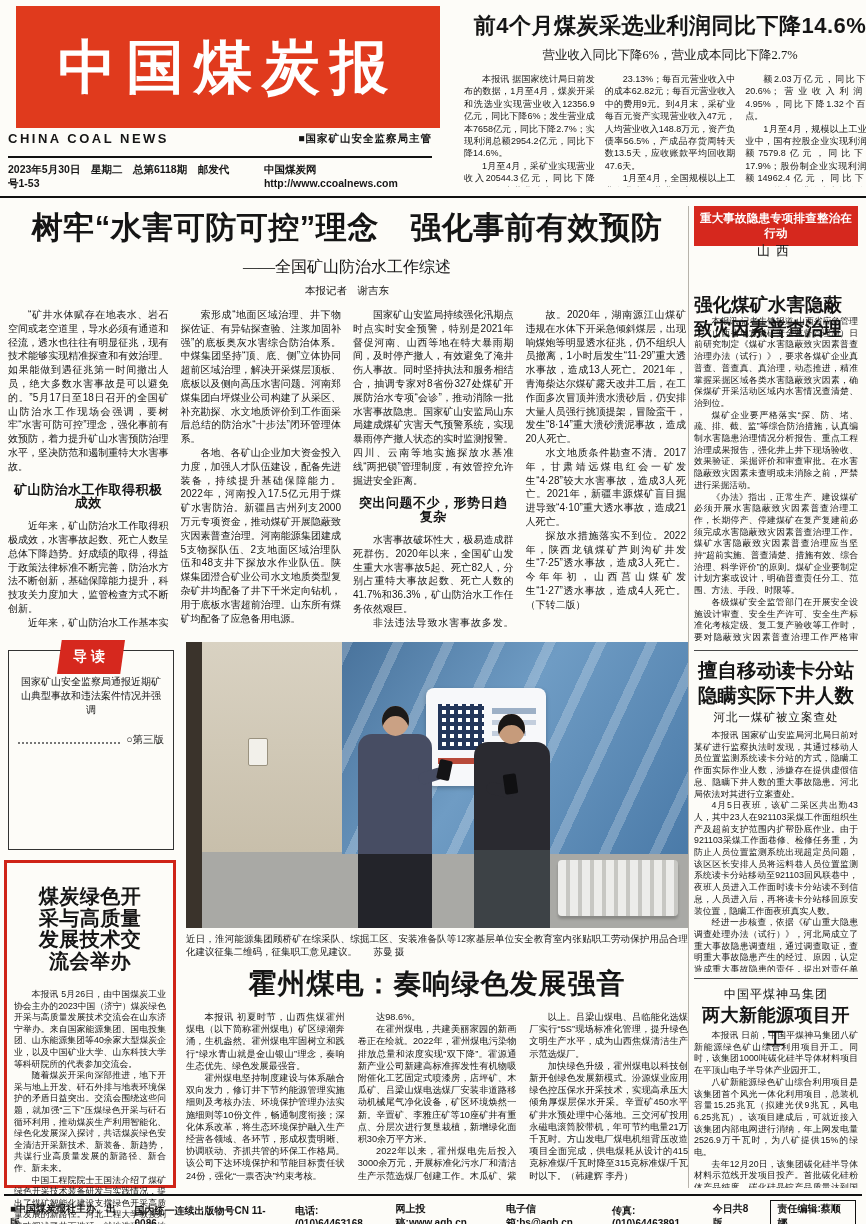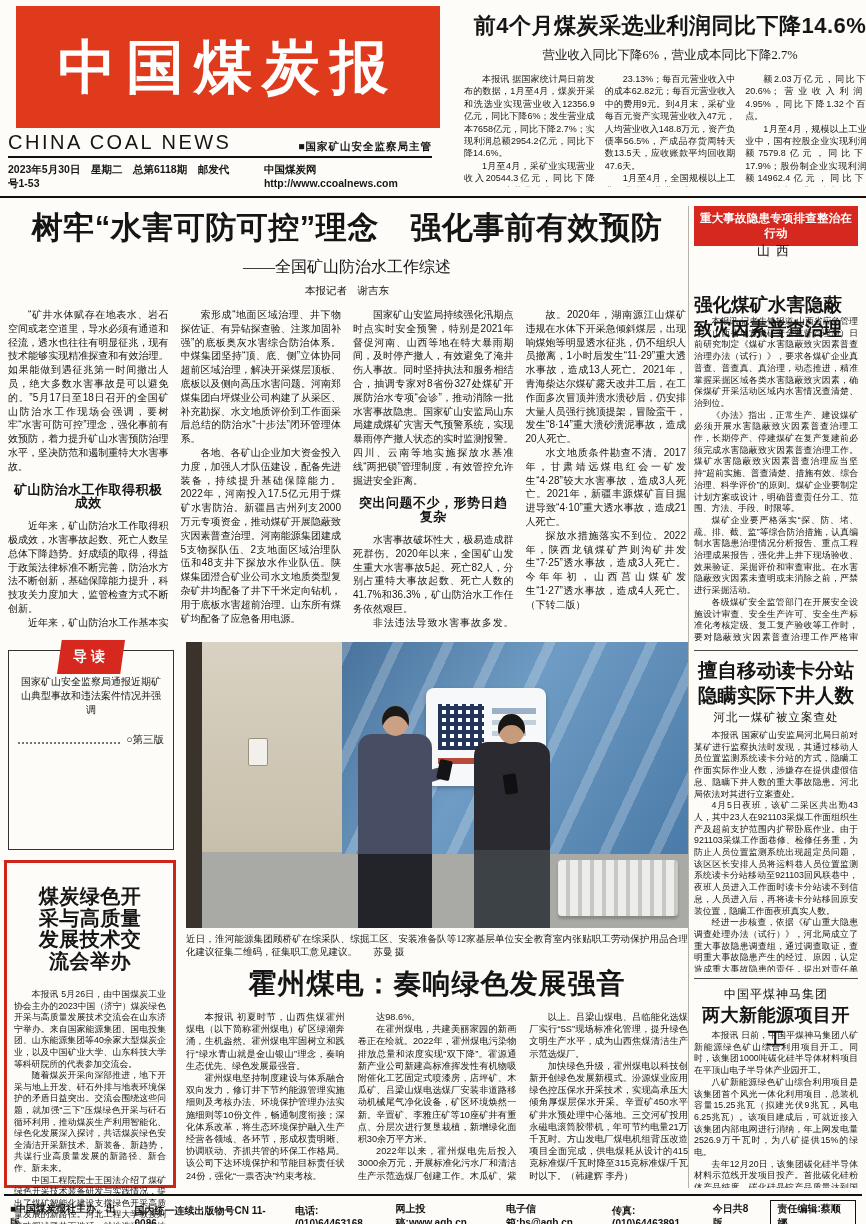--- a/index.html
+++ b/index.html
@@ -8,21 +8,21 @@
   .abs{position:absolute;}
   .serif{font-family:"Liberation Serif",serif;}
   .just{text-align:justify;}
   p{margin:0;text-indent:2em;}
 
   
   .mast-red{left:16px;top:6px;width:424px;height:122px;background:#e03a1d;}
   .mast-red span{display:block;text-align:center;color:#fff;font-family:"DejaVu Serif",serif;
         font-weight:bold;font-size:58px;line-height:122px;letter-spacing:10px;}
   .mast-row1{left:8px;top:131px;width:424px;display:flex;justify-content:space-between;align-items:flex-end;}
-  .mast-eng{font-weight:normal;font-size:20px;letter-spacing:2.5px;}
+  .mast-eng{font-weight:bold;font-size:13px;letter-spacing:2.5px;}
   .mast-sup{font-weight:bold;font-size:10.5px;letter-spacing:1px;}
   .mast-rule{left:8px;top:156px;width:424px;height:2px;background:#111;}
   .mast-row2{left:8px;top:163px;width:424px;display:flex;justify-content:space-between;font-size:10.5px;font-weight:bold;gap:28px;}
   .main-divider{left:0;top:196px;width:866px;height:2px;background:#111;}
 
   
   .top-art{left:464px;top:8px;width:412px;}
   .top-art h1{margin:4px 0 0;font-size:22px;line-height:28px;text-align:center;letter-spacing:0.5px;}
   .top-art .sub{margin:7px 0 9px;font-size:12.5px;text-align:center;}
   .cols3{display:flex;gap:10px;height:114px;overflow:hidden;}
@@ -192,22 +192,22 @@
   </section>
 
   <div class="abs vrule"></div>
 
   <aside class="abs aside">
     <div class="banner">重大事故隐患专项排查整治在行动</div>
     <div class="sx-kicker serif">山西</div>
     <div class="sx-title">强化煤矿水害隐蔽致灾因素普查治理</div>
     <div class="sx-body just">
         <p>本报讯 记者牛锋报道 山西省应急管理厅（山西省地方煤矿安全监督管理局）日前研究制定《煤矿水害隐蔽致灾因素普查治理办法（试行）》，要求各煤矿企业真普查、普查真、真治理，动态推进，精准掌握采掘区域各类水害隐蔽致灾因素，确保煤矿开采活动区域内水害情况查清楚、治到位。</p>
+        <p>煤矿企业要严格落实“探、防、堵、疏、排、截、监”等综合防治措施，认真编制水害隐患治理情况分析报告、重点工程治理成果报告，强化井上井下现场验收、效果验证、采掘评价和审查审批。在水害隐蔽致灾因素未查明或未消除之前，严禁进行采掘活动。</p>
         <p>《办法》指出，正常生产、建设煤矿必须开展水害隐蔽致灾因素普查治理工作，长期停产、停建煤矿在复产复建前必须完成水害隐蔽致灾因素普查治理工作。煤矿水害隐蔽致灾因素普查治理应当坚持“超前实施、普查清楚、措施有效、综合治理、科学评价”的原则。煤矿企业要制定计划方案或设计，明确普查责任分工、范围、方法、手段、时限等。</p>
-        <p>煤矿企业要严格落实“探、防、堵、疏、排、截、监”等综合防治措施，认真编制水害隐患治理情况分析报告、重点工程治理成果报告，强化井上井下现场验收、效果验证、采掘评价和审查审批。在水害隐蔽致灾因素未查明或未消除之前，严禁进行采掘活动。</p>
         <p>各级煤矿安全监管部门在开展安全设施设计审查、安全生产许可、安全生产标准化考核定级、复工复产验收等工作时，要对隐蔽致灾因素普查治理工作严格审查、核查、考核和验收。</p>
       </div>
     <div class="hr1"></div>
     <div class="hb-title">
       <div>擅自移动读卡分站</div>
       <div>隐瞒实际下井人数</div>
     </div>
     <div class="hb-sub serif">河北一煤矿被立案查处</div>
     <div class="hb-body just">
         <p>本报讯 国家矿山安监局河北局日前对某矿进行监察执法时发现，其通过移动人员位置监测系统读卡分站的方式，隐瞒工作面实际作业人数，涉嫌存在提供虚假信息、隐瞒下井人数的重大事故隐患。河北局依法对其进行立案查处。</p>

